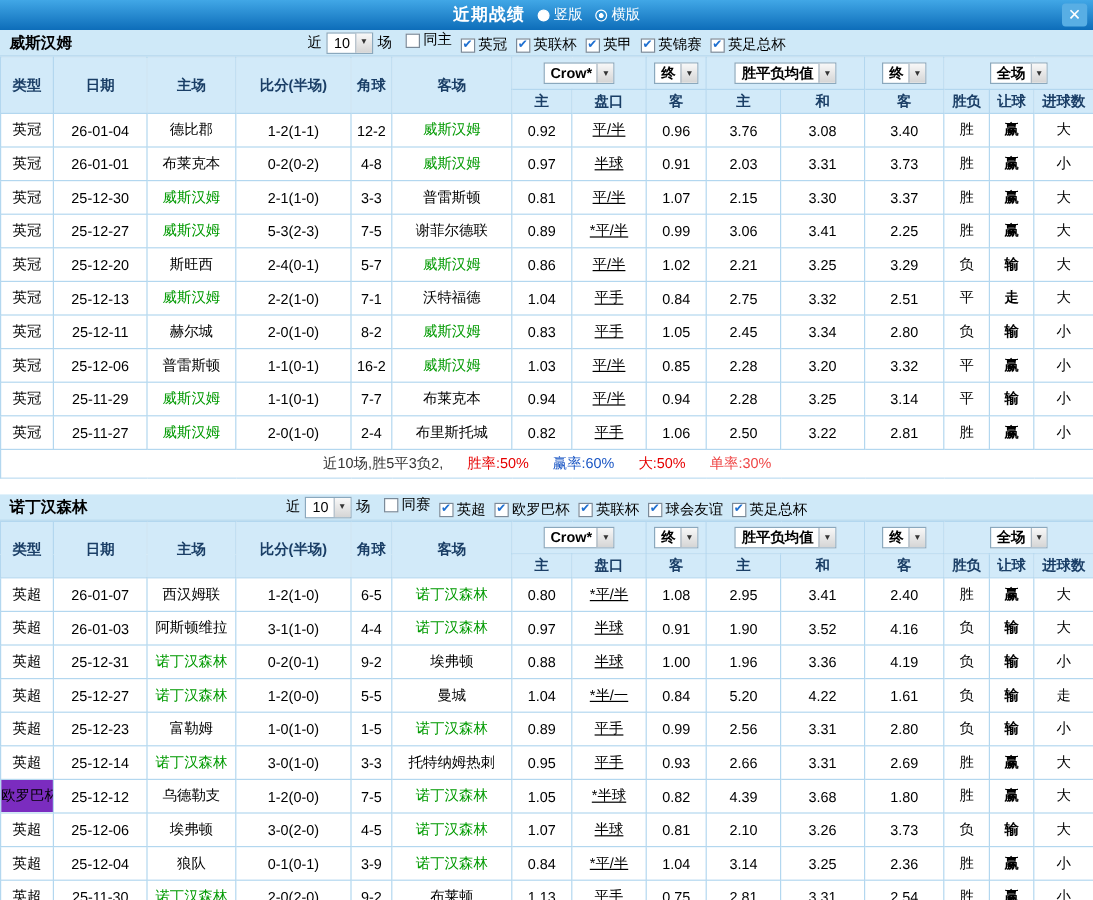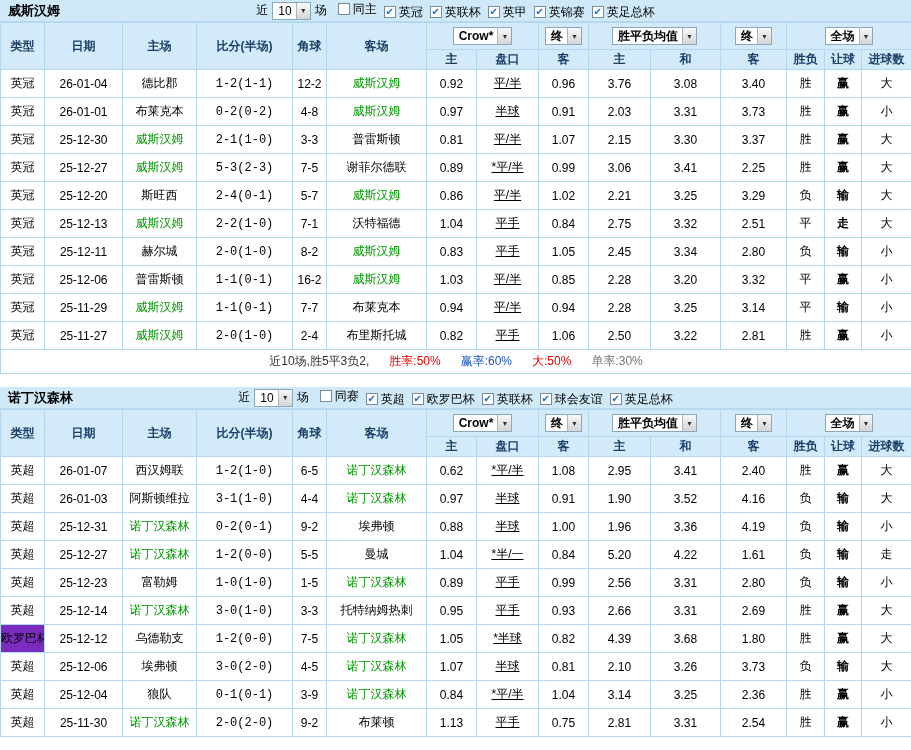--- a/index.html
+++ b/index.html
@@ -31,36 +31,50 @@
   
   table.grid{width:911px;border-collapse:collapse;table-layout:fixed;}
   .grid th,.grid td{border:1px solid #b3d7ef;text-align:center;overflow:hidden;white-space:nowrap;}
   .grid thead th{background:#d2eaf9;color:#1a3e66;font-weight:bold;font-size:12px;}
   .band-row th{height:27px;}
   .sub-row th{height:20px;}
   .grid tbody td{height:28px;font-size:12px;color:#000;background:#fff;}
   td.type{background:#f50000;color:#fff;font-size:11px;padding:0;}
   td.type.purple{background:#7b2cbf;}
   td.team.focus{color:#019a01;}
-  td.score{color:#e60000;font-family:Liberation Mono, monospace;}
+  td.score{color:#e60000;}
   td.hcp{color:#cc2200;text-decoration:underline;}
   td.res{font-size:12px;}
   td.res.bold{font-weight:bold;}
   .r-red{color:#e60000;}
   .r-grn{color:#019a01;}
   .r-blu{color:#1a56c4;}
   tfoot td.summary{height:24px;background:#fff;font-size:12px;border:1px solid #b3d7ef;}
   .summary span{margin:0 10px;}
   .gap{height:13px;background:#fff;}
 </style>
 </head>
 <body>
 
 <div class="window">
 
+  <div class="titlebar">
+    <div class="title-group">
+      <span class="title">近期战绩</span>
+      <label class="radio-opt">
+        <span class="radio r-solid"></span>
+        <span>竖版</span>
+      </label>
+      <label class="radio-opt">
+        <span class="radio r-dot"></span>
+        <span>横版</span>
+      </label>
+    </div>
+    <div class="close-btn">✕</div>
+  </div>
 
   <div class="ctrl-bar">
     <span class="team-name">威斯汉姆</span>
     <div class="filters">
       <span>近</span>
       <span class="sel">
         <span>10</span>
         <span class="arrow">▼</span>
       </span>
       <span>场</span>
@@ -322,21 +336,21 @@
           <td class="avg">2.50</td>
           <td class="avg">3.22</td>
           <td class="avg">2.81</td>
           <td class="res r-red">胜</td>
           <td class="res bold r-red">赢</td>
           <td class="res r-grn">小</td>
         </tr>
       </tbody>
     <tfoot>
       <tr>
-          <td class="summary" colspan="15"><span style="color: rgb(51, 51, 51);">近10场,胜5平3负2,</span><span style="color: rgb(230, 0, 0);">胜率:50%</span><span style="color: rgb(26, 86, 196);">赢率:60%</span><span style="color: rgb(230, 0, 0);">大:50%</span><span style="color: #737373;">单率:30%</span></td>
+          <td class="summary" colspan="15"><span style="color: rgb(51, 51, 51);">近10场,胜5平3负2,</span><span style="color: rgb(230, 0, 0);">胜率:50%</span><span style="color: rgb(26, 86, 196);">赢率:60%</span><span style="color: rgb(230, 0, 0);">大:50%</span><span style="color: #ef4444;">单率:30%</span></td>
         </tr>
     </tfoot>
   </table>
 
   <div class="gap"></div>
 
   <div class="ctrl-bar">
     <span class="team-name">诺丁汉森林</span>
     <div class="filters">
       <span>近</span>
@@ -437,21 +451,21 @@
       </tr>
     </thead>
     <tbody>
         <tr>
           <td class="type">英超</td>
           <td class="date">26-01-07</td>
           <td class="team">西汉姆联</td>
           <td class="score">1-2(1-0)</td>
           <td class="corner">6-5</td>
           <td class="team focus">诺丁汉森林</td>
-          <td class="odd">0.62</td>
+          <td class="odd">0.80</td>
           <td class="hcp">*平/半</td>
           <td class="odd">1.08</td>
           <td class="avg">2.95</td>
           <td class="avg">3.41</td>
           <td class="avg">2.40</td>
           <td class="res r-red">胜</td>
           <td class="res bold r-red">赢</td>
           <td class="res r-red">大</td>
         </tr>
         <tr>

